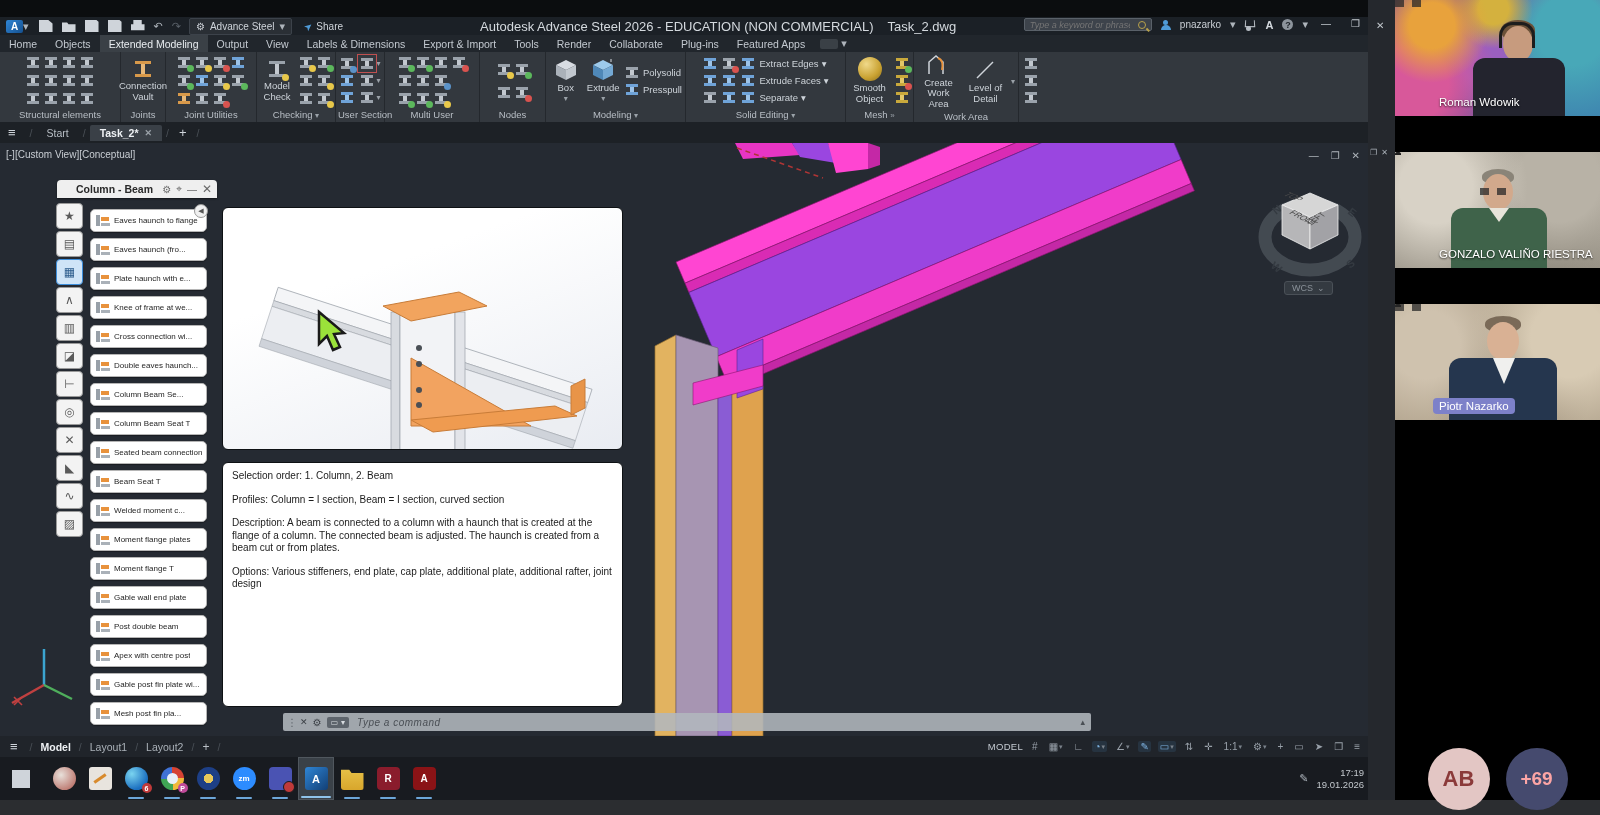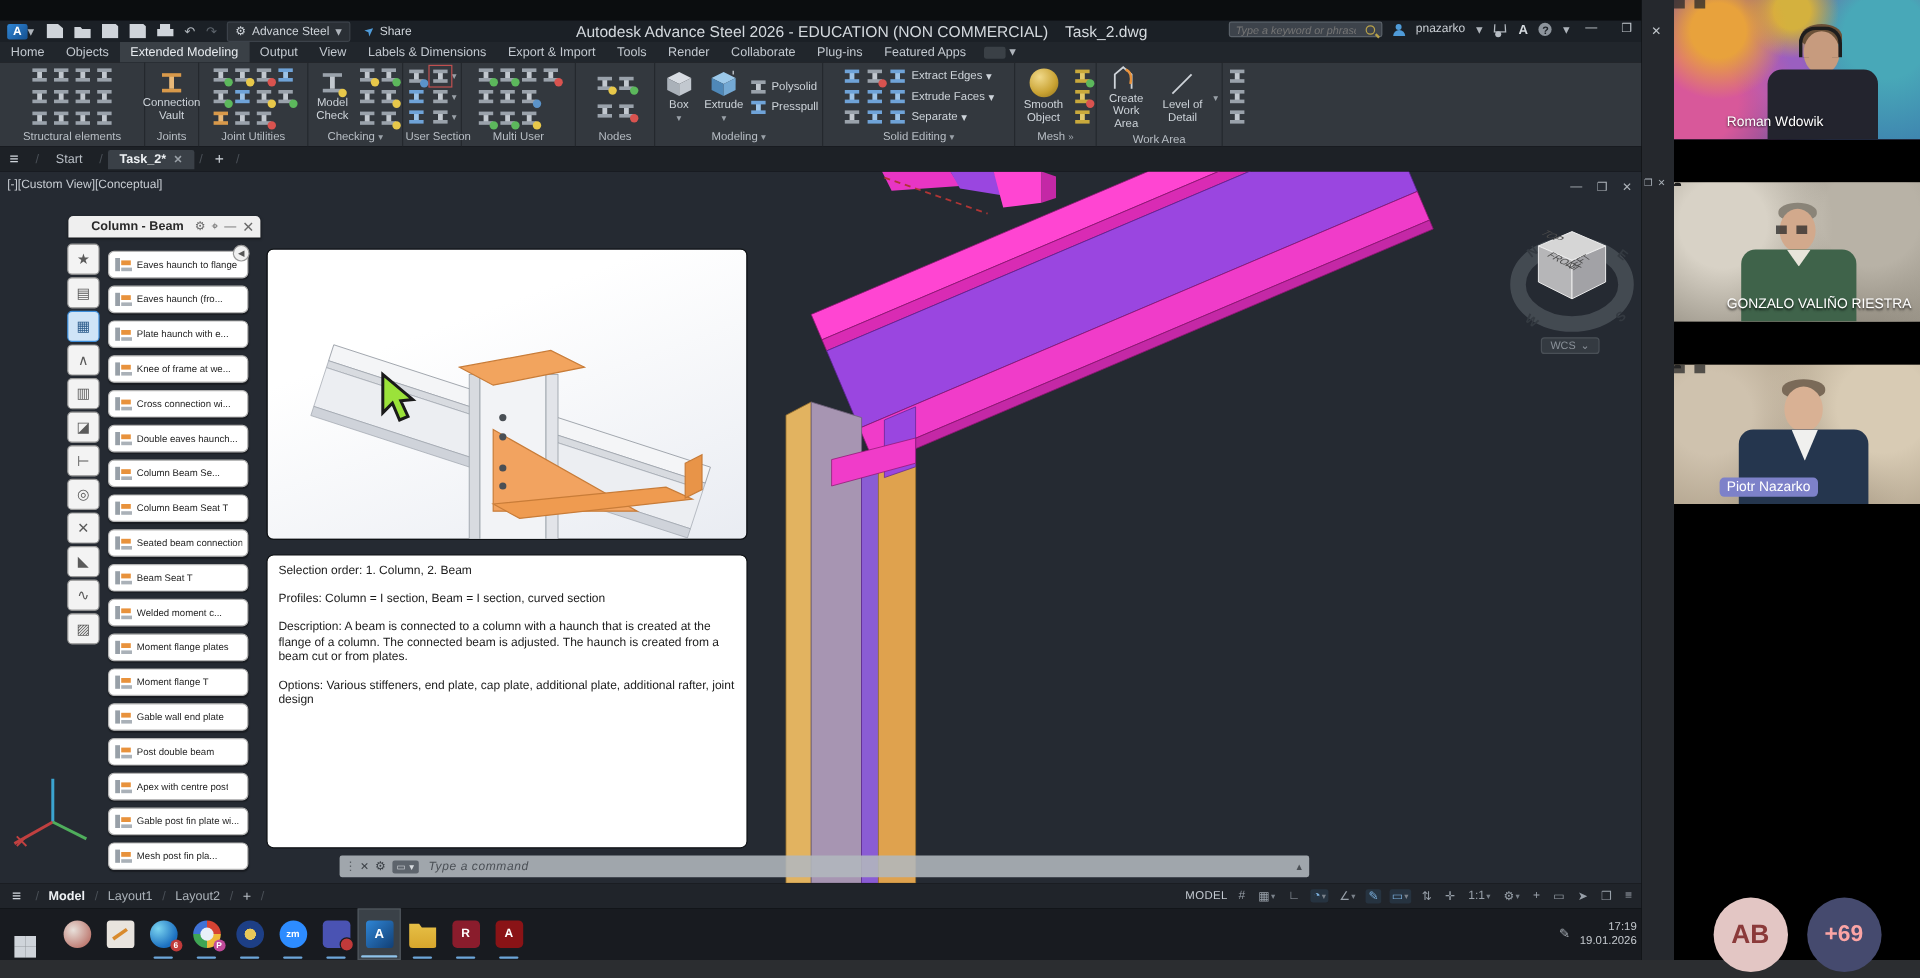--- a/index.html
+++ b/index.html
@@ -127,21 +127,21 @@
   .sb-tab.active{color:#eef1f4;font-weight:bold;}
   .sb-slash{color:#4a5057;}
   .sb-plus{margin:0 8px;font-size:12px;}
   .sb-right{position:absolute;right:6px;display:flex;align-items:center;gap:7px;}
   .model-badge{font-size:9.5px;color:#c3c9d0;letter-spacing:.3px;}
   .st-ic{display:flex;align-items:center;gap:1px;color:#98a0a9;font-size:10px;padding:0 2px;border-radius:2px;}
   .st-ic.on{color:#7db2e0;background:#263340;}
   .st-ic em{font-style:normal;font-size:7px;color:#7a828b;}
 
   
-  .taskbar{position:absolute;left:0;top:757px;width:1368px;height:43px;background:#181b20;display:flex;align-items:flex-end;}
+  .taskbar{position:absolute;left:0;top:757px;width:1368px;height:43px;background:#181b20;display:flex;align-items:center;}
   .start{width:22px;height:22px;margin:0 14px 0 10px;position:relative;}
   .start::before{content:"";position:absolute;inset:2px;background:
     linear-gradient(#cfd4da,#cfd4da) 0 0/9px 9px no-repeat,
     linear-gradient(#cfd4da,#cfd4da) 100% 0/9px 9px no-repeat,
     linear-gradient(#cfd4da,#cfd4da) 0 100%/9px 9px no-repeat,
     linear-gradient(#cfd4da,#cfd4da) 100% 100%/9px 9px no-repeat;}
   .tbi-wrap{width:36px;height:43px;display:flex;flex-direction:column;align-items:center;justify-content:center;position:relative;}
   .tbi-wrap.active{background:#3a4148;border:1px solid #50575e;}
   .tbi{width:23px;height:23px;border-radius:4px;display:flex;align-items:center;justify-content:center;position:relative;color:#fff;font-size:10px;font-weight:bold;}
   .run-line{position:absolute;bottom:1px;width:16px;height:2px;background:#6ca6d9;border-radius:1px;}

